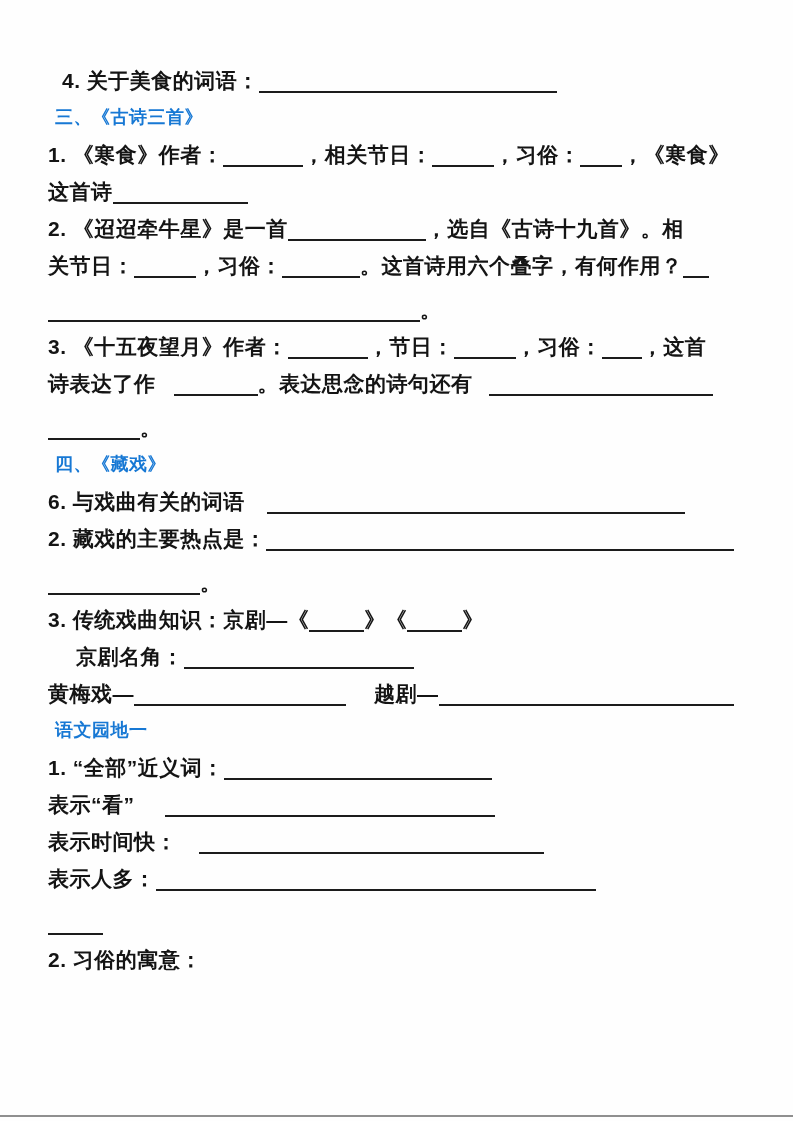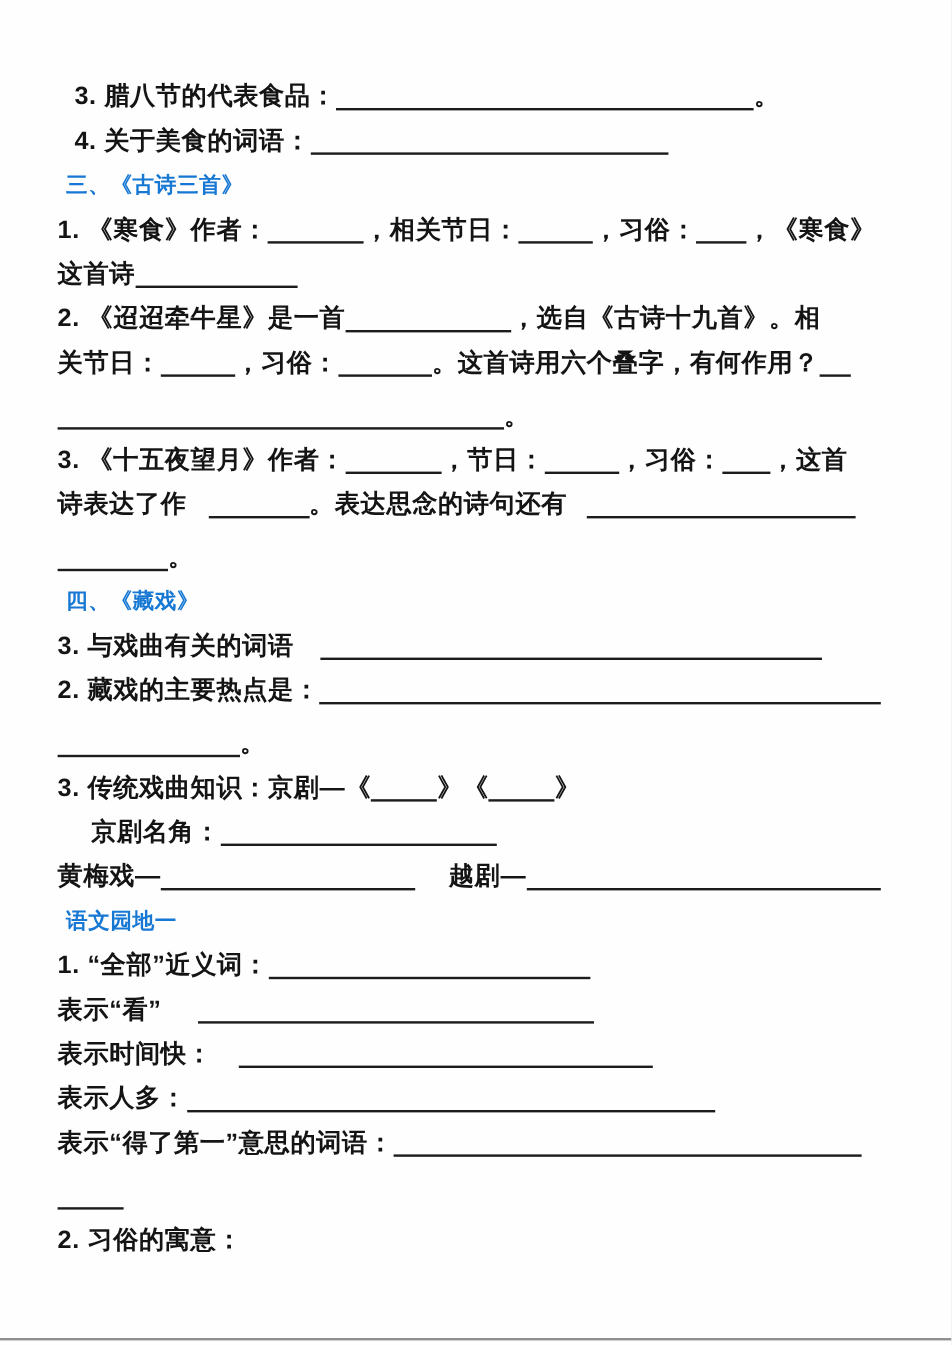--- a/index.html
+++ b/index.html
@@ -48,41 +48,39 @@
     top: 1115px;
     height: 2px;
     background: var(--divider-color, #8f8f8f);
   }
 </style>
 </head>
 <body>
 
 <div class="page" style="--heading-color: #1778d4; --text-color: #141414; --blank-color: #1c1c1c; --divider-color: #8f8f8f;">
   <div class="content">
-      <div class="line ind1"><span class="txt">3. 腊八节的代表食品：</span><span class="blank" style="width: 348px;"></span><span class="txt">。</span></div>
       <div class="line ind1"><span class="txt">4. 关于美食的词语：</span><span class="blank" style="width: 298px;"></span></div>
       <div class="line heading"><span class="txt">三、《古诗三首》</span></div>
       <div class="line"><span class="txt">1. 《寒食》作者：</span><span class="blank" style="width: 80px;"></span><span class="txt">，相关节日：</span><span class="blank" style="width: 62px;"></span><span class="txt">，习俗：</span><span class="blank" style="width: 42px;"></span><span class="txt">，《寒食》</span></div>
       <div class="line"><span class="txt">这首诗</span><span class="blank" style="width: 135px;"></span></div>
       <div class="line"><span class="txt">2. 《迢迢牵牛星》是一首</span><span class="blank" style="width: 138px;"></span><span class="txt">，选自《古诗十九首》。相</span></div>
       <div class="line"><span class="txt">关节日：</span><span class="blank" style="width: 62px;"></span><span class="txt">，习俗：</span><span class="blank" style="width: 78px;"></span><span class="txt">。这首诗用六个叠字，有何作用？</span><span class="blank" style="width: 26px;"></span></div>
       <div class="line gap-above"><span class="blank" style="width: 372px;"></span><span class="txt">。</span></div>
       <div class="line"><span class="txt">3. 《十五夜望月》作者：</span><span class="blank" style="width: 80px;"></span><span class="txt">，节日：</span><span class="blank" style="width: 62px;"></span><span class="txt">，习俗：</span><span class="blank" style="width: 40px;"></span><span class="txt">，这首</span></div>
       <div class="line"><span class="txt">诗表达了作</span><span class="blank" style="width: 84px; margin-left: 18px;"></span><span class="txt">。表达思念的诗句还有</span><span class="blank" style="width: 224px; margin-left: 16px;"></span></div>
       <div class="line gap-above"><span class="blank" style="width: 92px;"></span><span class="txt">。</span></div>
       <div class="line heading"><span class="txt">四、《藏戏》</span></div>
-      <div class="line"><span class="txt">3. 与戏曲有关的词语</span><span class="blank" style="width: 418px; margin-left: 22px;"></span></div>
+      <div class="line"><span class="txt">6. 与戏曲有关的词语</span><span class="blank" style="width: 418px; margin-left: 22px;"></span></div>
       <div class="line"><span class="txt">2. 藏戏的主要热点是：</span><span class="blank" style="width: 468px;"></span></div>
       <div class="line gap-above"><span class="blank" style="width: 152px;"></span><span class="txt">。</span></div>
       <div class="line"><span class="txt">3. 传统戏曲知识：京剧—《</span><span class="blank" style="width: 55px;"></span><span class="txt">》《</span><span class="blank" style="width: 55px;"></span><span class="txt">》</span></div>
       <div class="line ind2"><span class="txt">京剧名角：</span><span class="blank" style="width: 230px;"></span></div>
       <div class="line"><span class="txt">黄梅戏—</span><span class="blank" style="width: 212px;"></span><span class="txt" style="margin-left: 28px;">越剧—</span><span class="blank" style="width: 295px;"></span></div>
       <div class="line heading"><span class="txt">语文园地一</span></div>
       <div class="line"><span class="txt">1. “全部”近义词：</span><span class="blank" style="width: 268px;"></span></div>
       <div class="line"><span class="txt">表示“看”</span><span class="blank" style="width: 330px; margin-left: 30px;"></span></div>
       <div class="line"><span class="txt">表示时间快：</span><span class="blank" style="width: 345px; margin-left: 22px;"></span></div>
       <div class="line"><span class="txt">表示人多：</span><span class="blank" style="width: 440px;"></span></div>
-      <div class="line"><span class="txt">表示“得了第一”意思的词语：</span><span class="blank" style="width: 390px;"></span></div>
       <div class="line gap-above"><span class="blank" style="width: 55px;"></span></div>
       <div class="line"><span class="txt">2. 习俗的寓意：</span></div>
     </div>
   <div class="page-divider"></div>
 </div>
 
 </body></html>

